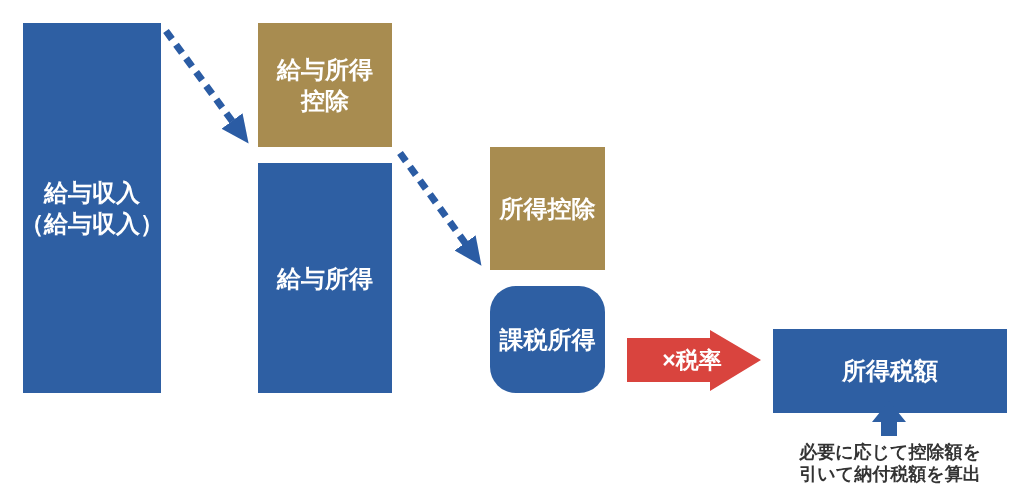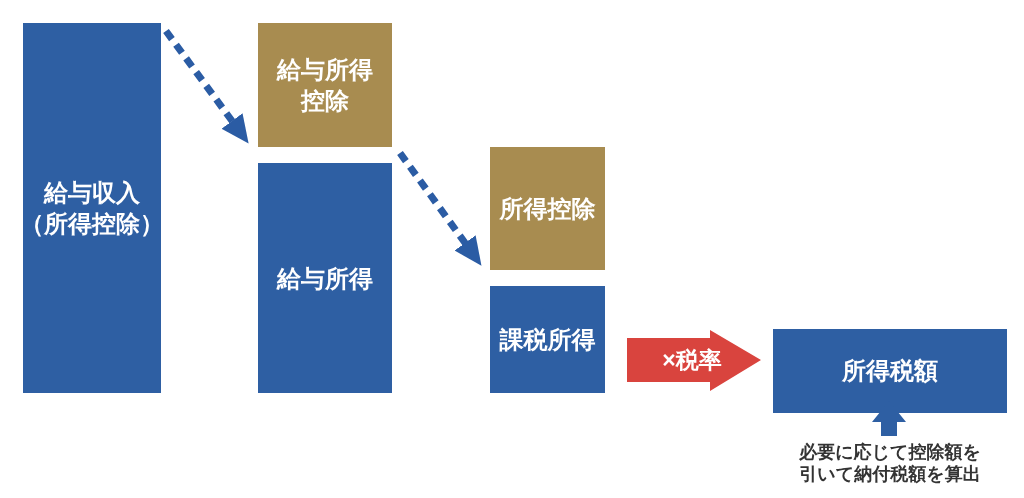--- a/index.html
+++ b/index.html
@@ -70,42 +70,42 @@
 </style>
 </head>
 <body>
 
 <div class="stage">
 
   <div class="bar" style="left:23px; top:23px; width:138px; height:370px;border-radius:7px;">
     <div class="seg blue" style="flex:1;">
       <div class="seg-label">
         <div>給与収入</div>
-        <div>（所得控除）</div>
+        <div>（給与収入）</div>
       </div>
     </div>
   </div>
 
   <div class="bar" style="left:258px; top:23px; width:134px; height:370px;">
     <div class="seg gold" style="height:124px;">
       <div class="seg-label">
         <div>給与所得</div>
         <div>控除</div>
       </div>
     </div>
     <div class="seg blue" style="flex:1;">
       <div class="seg-label">給与所得</div>
     </div>
   </div>
 
   <div class="bar" style="left:490px; top:147px; width:115px; height:246px;">
     <div class="seg gold" style="height:123px;">
       <div class="seg-label">所得控除</div>
     </div>
-    <div class="seg blue" style="flex:1;">
+    <div class="seg blue" style="flex:1;border-radius:26px;">
       <div class="seg-label">課税所得</div>
     </div>
   </div>
 
   <div class="result-box">
     <div class="result-label">所得税額</div>
   </div>
 
   <svg class="overlay" viewBox="0 0 1024 498">
     <defs>

